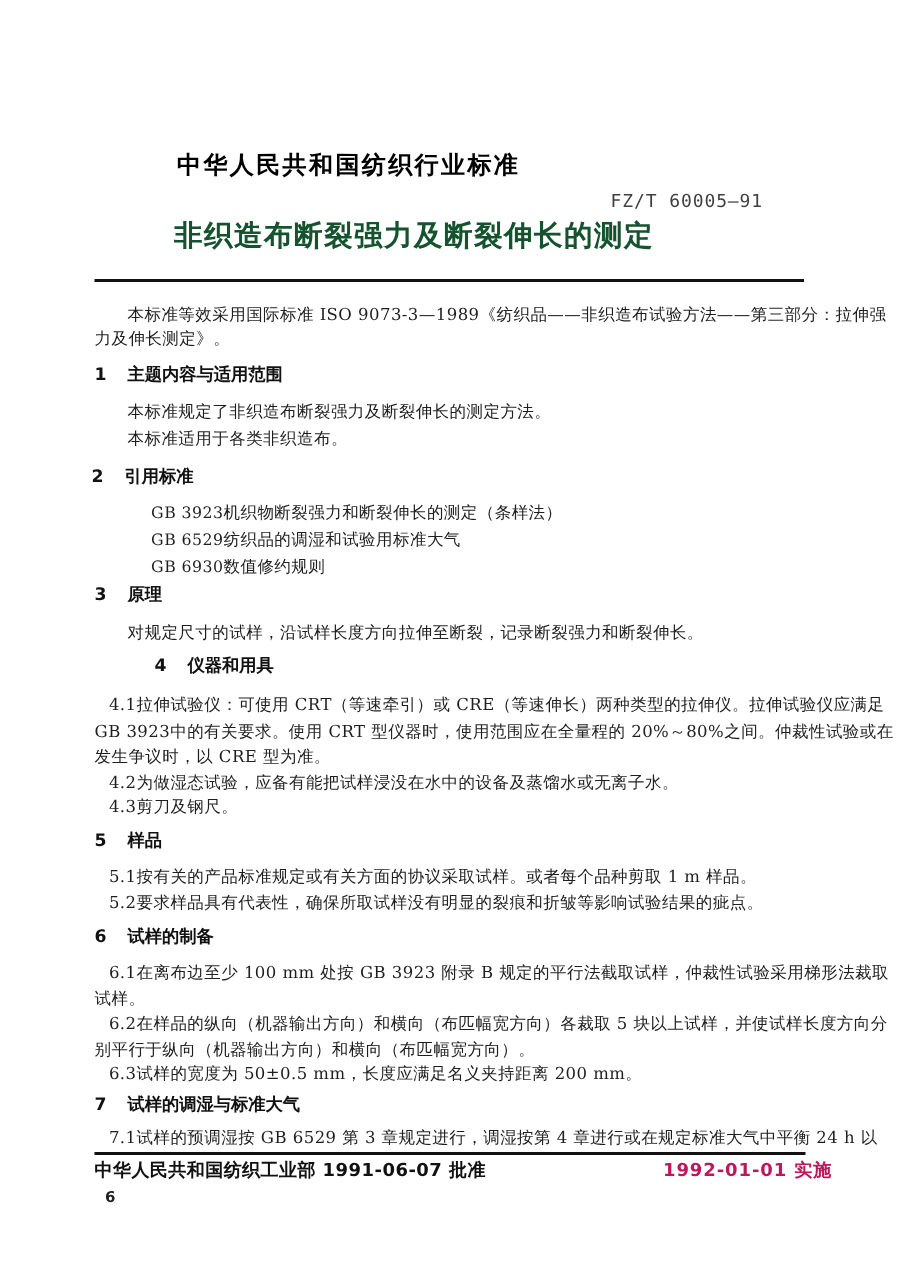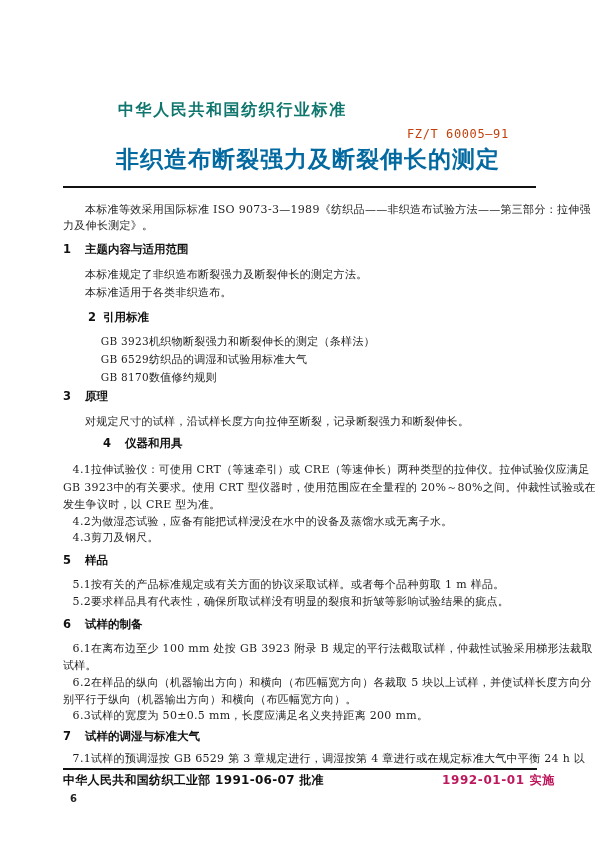--- a/index.html
+++ b/index.html
@@ -1,23 +1,23 @@
 <!DOCTYPE html>
 <html><head>
 <meta charset="utf-8">
 <style>
   html, body { margin: 0; padding: 0; }
   body {
     width: 600px; height: 853px; background: #ffffff; position: relative; overflow: hidden;
     font-family: "DejaVu Serif", "Liberation Serif", serif; color: #1a1a1a;
   }
   .abs { position: absolute; white-space: nowrap; }
-  .header-org { left: 118px; top: 100px; font-family: "DejaVu Sans", sans-serif; font-weight: bold; font-size: 16px; letter-spacing: 1.6px; color: #0f766e; }
-  .std-code { left: 407px; top: 127px; font-family: "DejaVu Sans Mono", monospace; font-size: 12px; letter-spacing: 0.6px; color: #c2410c; }
-  .doc-title { left: 116px; top: 144px; font-family: "DejaVu Sans", sans-serif; font-weight: bold; font-size: 23px; letter-spacing: 1px; color: #0369a1; }
+  .header-org { left: 118px; top: 100px; font-family: "DejaVu Sans", sans-serif; font-weight: bold; font-size: 16px; letter-spacing: 1.6px; color: #000000; }
+  .std-code { left: 407px; top: 127px; font-family: "DejaVu Sans Mono", monospace; font-size: 12px; letter-spacing: 0.6px; color: #404040; }
+  .doc-title { left: 116px; top: 144px; font-family: "DejaVu Sans", sans-serif; font-weight: bold; font-size: 19px; letter-spacing: 1px; color: #14532d; }
   .rule-top { left: 63px; top: 186px; width: 473px; height: 2px; background: #111; }
   .rule-bottom { left: 63px; top: 768px; width: 474px; height: 2px; background: #111; }
   .para { font-size: 11px; color: #1e1e1e; letter-spacing: 0.3px; text-align: right; }
   .h { font-family: "DejaVu Sans", sans-serif; font-weight: bold; font-size: 11.5px; color: #111; }
   .h .num { display: inline-block; width: 22px; }
   .item-num { display: inline-block; width: 28px; }
   .ref-code { display: inline-block; width: 64px; font-size: 10.5px; }
   .footer-left { left: 63px; top: 772px; font-family: "DejaVu Sans", sans-serif; font-weight: bold; font-size: 12px; color: #111; letter-spacing: 0.3px; }
   .footer-right { left: 442px; top: 772px; font-family: "DejaVu Sans", sans-serif; font-weight: bold; font-size: 12px; color: #be185d; letter-spacing: 0.6px; }
   .page-num { left: 70px; top: 793px; font-family: "DejaVu Sans", sans-serif; font-weight: bold; font-size: 10px; color: #222; }
@@ -35,31 +35,31 @@
 
   <div class="abs para" style="left:85px; top:202px;">本标准等效采用国际标准 ISO 9073-3—1989《纺织品——非织造布试验方法——第三部分：拉伸强</div>
   <div class="abs para" style="left:63px; top:218px;">力及伸长测定》。</div>
 
   <div class="abs h" style="left:63px; top:242px;">
     <span class="num">1</span><span>主题内容与适用范围</span>
   </div>
   <div class="abs para" style="left:85px; top:267px;">本标准规定了非织造布断裂强力及断裂伸长的测定方法。</div>
   <div class="abs para" style="left:85px; top:285px;">本标准适用于各类非织造布。</div>
 
-  <div class="abs h" style="left:81px; top:310px;text-align:center;">
+  <div class="abs h" style="left:61px; top:310px;">
     <span class="num">2</span><span>引用标准</span>
   </div>
   <div class="abs para" style="left:85px; top:334px;">
     <span class="ref-code">GB 3923</span><span>机织物断裂强力和断裂伸长的测定（条样法）</span>
   </div>
   <div class="abs para" style="left:85px; top:352px;">
     <span class="ref-code">GB 6529</span><span>纺织品的调湿和试验用标准大气</span>
   </div>
   <div class="abs para" style="left:85px; top:370px;">
-    <span class="ref-code">GB 8170</span><span>数值修约规则</span>
+    <span class="ref-code">GB 6930</span><span>数值修约规则</span>
   </div>
 
   <div class="abs h" style="left:63px; top:389px;">
     <span class="num">3</span><span>原理</span>
   </div>
   <div class="abs para" style="left:85px; top:414px;">对规定尺寸的试样，沿试样长度方向拉伸至断裂，记录断裂强力和断裂伸长。</div>
 
   <div class="abs h" style="left:63px; top:436px;margin-left:40px;">
     <span class="num">4</span><span>仪器和用具</span>
   </div>

